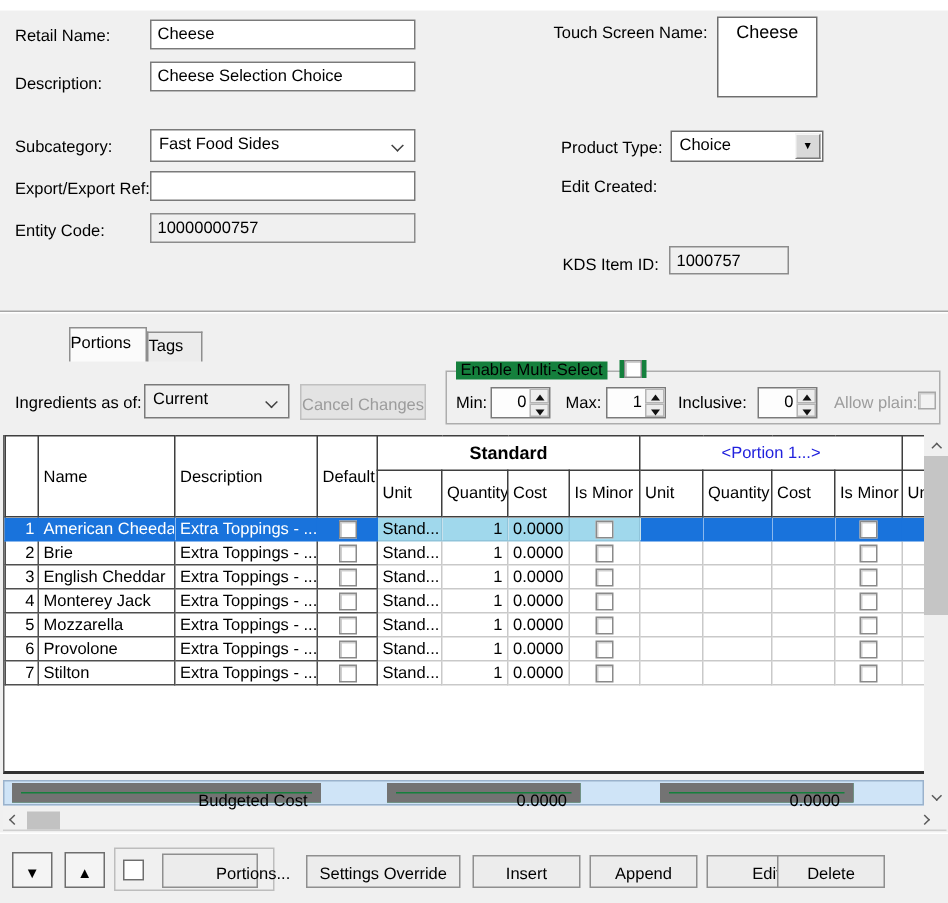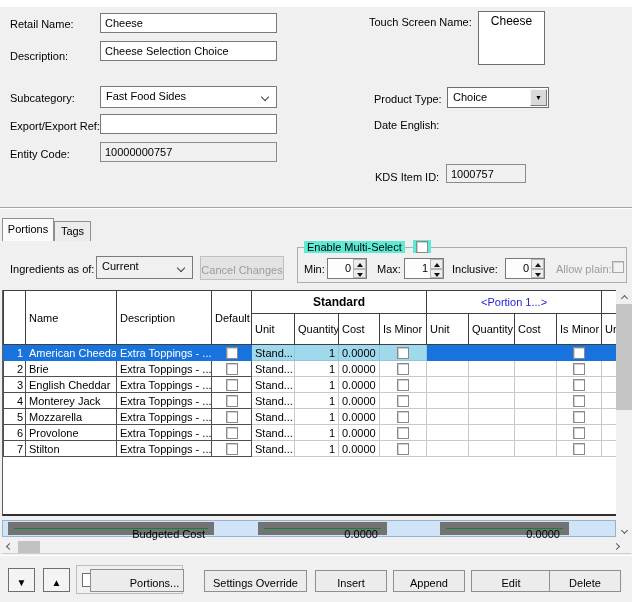--- a/index.html
+++ b/index.html
@@ -12,27 +12,27 @@
   .tb.ro { background:#f0f0f0; border-color:#8c8c8c; }
   .touchbox { position:absolute; background:#fff; border:1px solid #6e6e6e; text-align:center; padding-top:2px; font-size:12px; }
   .combo-flat { position:absolute; background:#fff; border:1px solid #7a7a7a; padding:3px 20px 0 5px; }
   .combo-flat.gray { background:#f0f0f0; }
   .chev { position:absolute; width:6px; height:6px; border-right:1px solid #3f3f3f; border-bottom:1px solid #3f3f3f; }
   .chev.down { transform:rotate(45deg); right:8px; top:7px; }
   .combo-classic { position:absolute; background:#fff; border:1px solid #6e6e6e; padding:3px 22px 0 5px; }
   .dd-btn { position:absolute; right:1px; top:1px; bottom:1px; width:17px; background:#d9d9d9; border:1px solid #f6f6f6; border-right-color:#7a7a7a; border-bottom-color:#7a7a7a; font-size:7px; text-align:center; line-height:16px; color:#000; }
   .sep-d { position:absolute; left:0; width:632px; height:1px; background:#a6a6a6; }
   .sep-l { position:absolute; left:0; width:632px; height:1px; background:#ffffff; }
-  .tab { position:absolute; border:1px solid #8f8f8f; border-bottom:none; text-align:center; padding-top:4px; }
+  .tab { position:absolute; border:1px solid #8f8f8f; border-bottom:none; padding-top:4px;margin-left:44px; }
   .tab.active { background:#fbfbfb; z-index:2; }
   .tab.inactive { background:#ececec; padding-top:3px; }
   .btn { position:absolute; background:#ececec; border:1px solid #8f8f8f; font-size:11px; text-align:center; font-family:"Liberation Sans",sans-serif; color:#000; padding-top:4px; }
   .btn.dis { background:#e3e3e3; border-color:#c0c0c0; color:#9c9c9c; }
   .groupbox { position:absolute; border:1px solid #adadad; }
-  .gb-title { position:absolute; top:-7px; left:6px; background:#5eead4; padding:0 3px; }
+  .gb-title { position:absolute; top:-7px; left:6px; background:#15803d; padding:0 3px; }
   .cb { display:inline-block; width:12px; height:12px; background:#fff; border:1px solid #8a8a8a; box-shadow:inset 1px 1px 0 #cfcfcf; vertical-align:middle; }
   .cb.dis { background:#f2f2f2; border-color:#a8a8a8; }
   .spin { position:absolute; width:40px; height:21px; background:#fdfdfd; border:1px solid #7a7a7a; }
   .spin .val { position:absolute; left:0; right:15px; top:3px; text-align:right; }
   .spin .arrows { position:absolute; right:0; top:0; bottom:0; width:13px; }
   .spin .sbtn { position:absolute; left:0; width:13px; height:50%; background:#ededed; border:1px solid #b5b5b5; }
   .spin .sbtn.up { top:0; } .spin .sbtn.dn { bottom:0; }
   .tri-up { position:absolute; left:3px; top:3px; width:0; height:0; border-left:3px solid transparent; border-right:3px solid transparent; border-bottom:4px solid #111; }
   .tri-dn { position:absolute; left:3px; top:3px; width:0; height:0; border-left:3px solid transparent; border-right:3px solid transparent; border-top:4px solid #111; }
   
@@ -98,21 +98,21 @@
   <div class="touchbox" style="left:478px;top:11px;width:67px;height:54px;">
     <span>Cheese</span>
   </div>
 
   <span class="lbl" style="left:374px;top:93px;">Product Type:</span>
   <div class="combo-classic" style="left:447px;top:87px;width:102px;height:21px;">
     <span>Choice</span>
     <span class="dd-btn">▼</span>
   </div>
 
-  <span class="lbl" style="left:374px;top:119px;">Date English:</span>
+  <span class="lbl" style="left:374px;top:119px;">Edit Created:</span>
 
   <span class="lbl" style="left:375px;top:171px;">KDS Item ID:</span>
   <div class="tb ro" style="left:446px;top:164px;width:80px;height:19px;padding-top:3px;">1000757</div>
 
   <div class="sep-d" style="top:207px;"></div>
   <div class="sep-l" style="top:208px;"></div>
 
   <div class="tab active" style="left:2px;top:218px;width:52px;height:23px;"><span>Portions</span></div>
   <div class="tab inactive" style="left:54px;top:221px;width:37px;height:20px;"><span>Tags</span></div>
 
@@ -337,19 +337,19 @@
     <span class="sbarrow" style="right:6px;top:0;">
         <i class="chev2 c-rt"></i>
       </span>
   </div>
   <div class="sep-l" style="top:555px;"></div>
 
   <button class="mvbtn" style="left:8px;"><span>▼</span></button>
   <button class="mvbtn" style="left:43px;"><span>▲</span></button>
   <div class="frame"></div>
   <span class="bigcb" style="left:82px;top:573px;"></span>
-  <button class="btn" style="left:90px;top:569px;width:94px;height:23px;padding-left:35px;">Portions...</button>
+  <button class="btn" style="left:108px;top:569px;width:64px;height:23px;padding-left:35px;">Portions...</button>
   <button class="btn" style="left:204px;top:570px;width:103px;height:22px;">Settings Override</button>
   <button class="btn" style="left:315px;top:570px;width:72px;height:22px;">Insert</button>
   <button class="btn" style="left:393px;top:570px;width:72px;height:22px;">Append</button>
   <button class="btn" style="left:471px;top:570px;width:80px;height:22px;">Edit</button>
-  <button class="btn" style="left:549px;top:570px;width:72px;height:22px;">Delete</button>
+  <button class="btn" style="left:518px;top:570px;width:72px;height:22px;">Delete</button>
 </div>
 
 </body></html>

